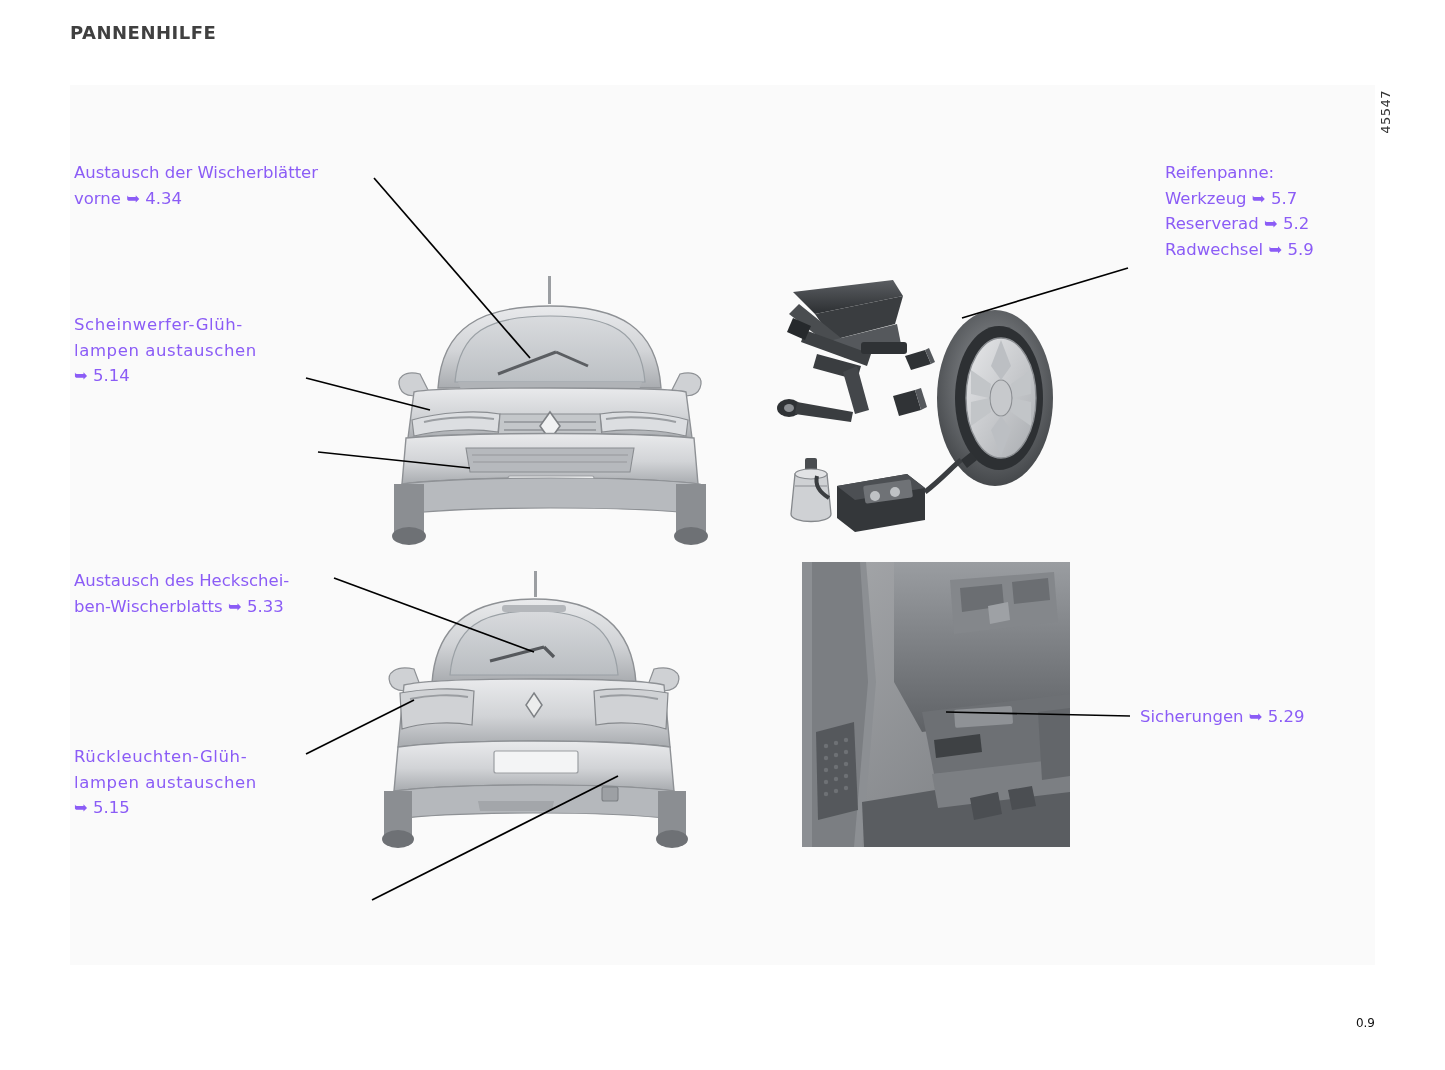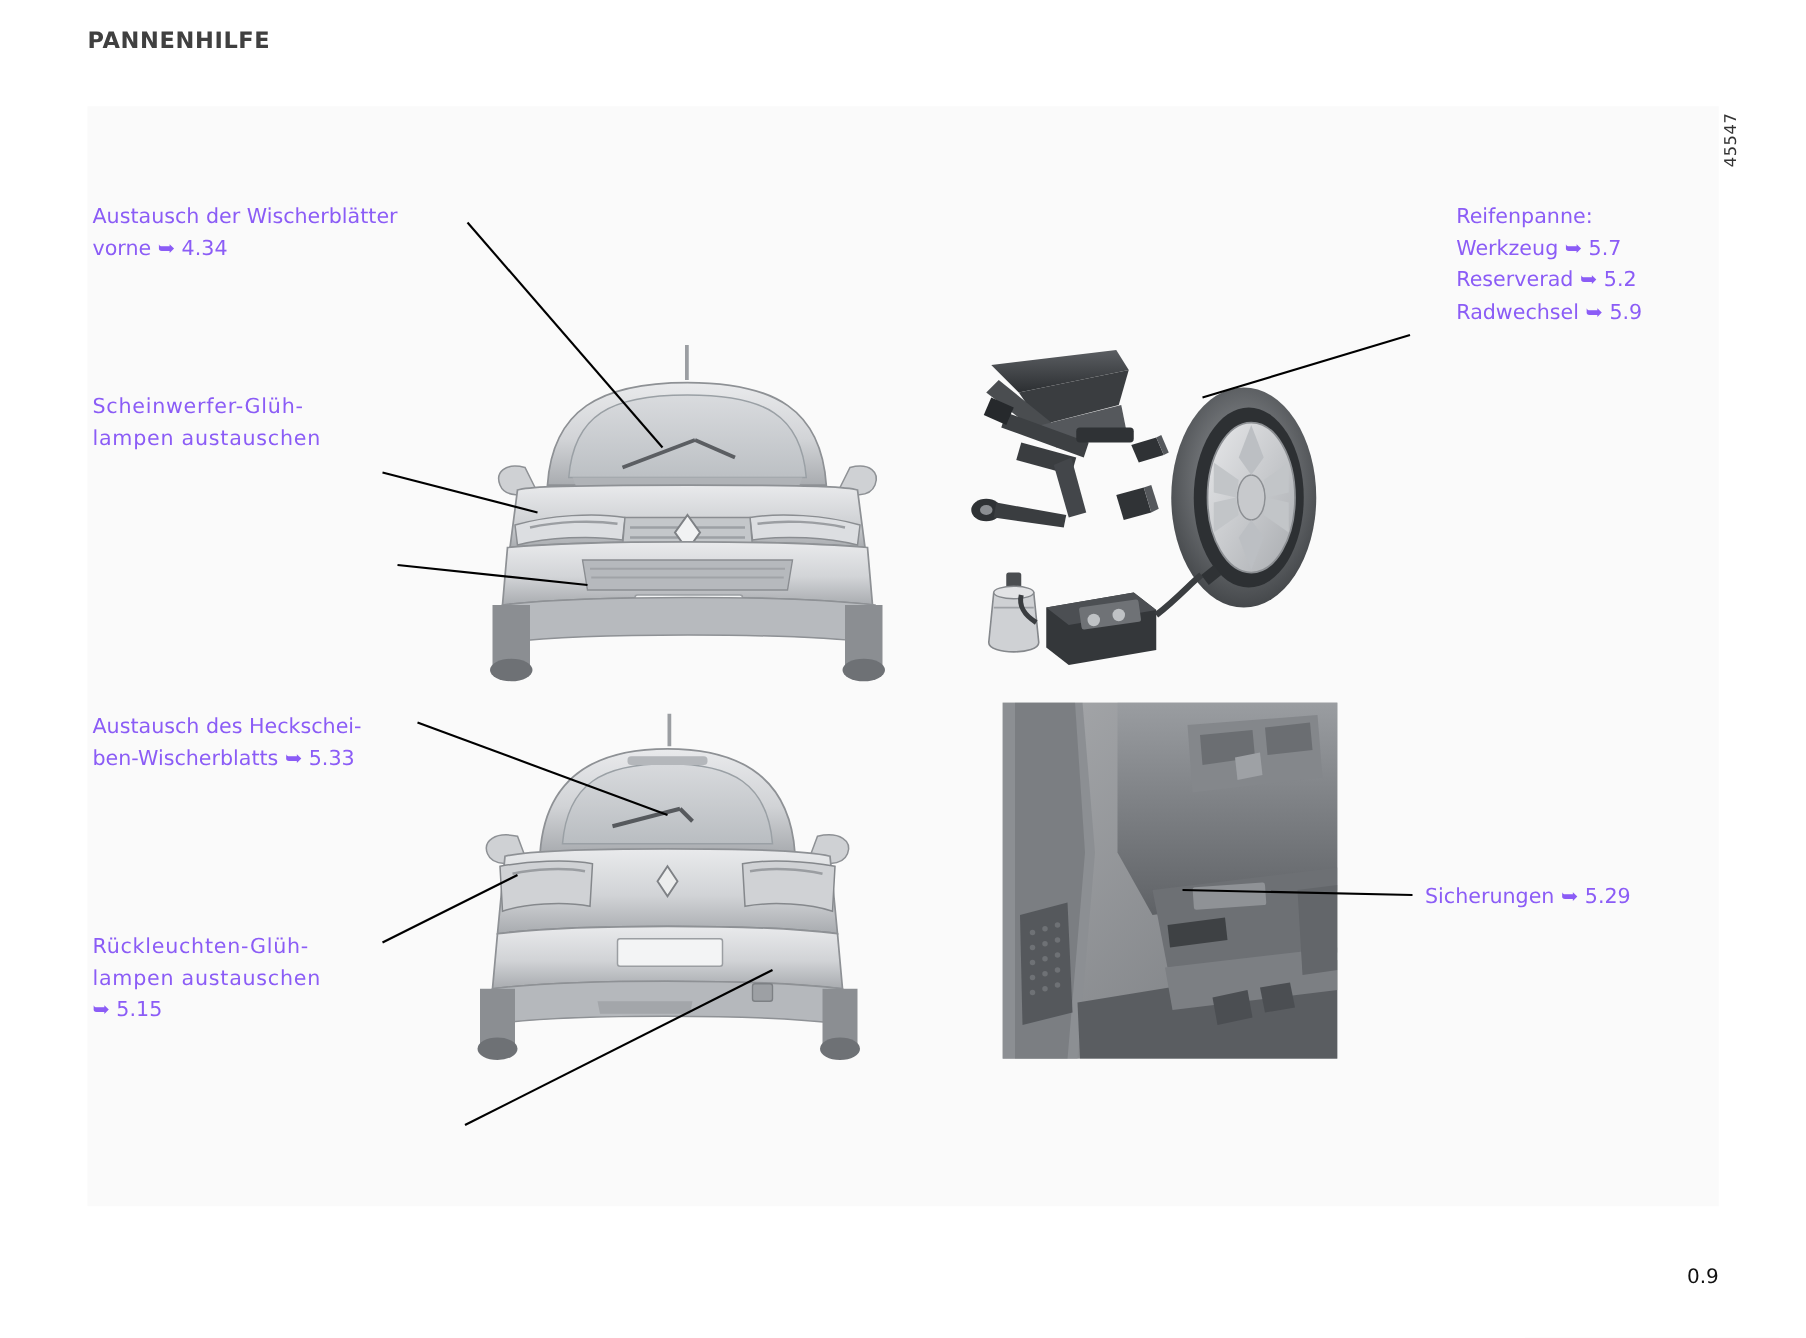--- a/index.html
+++ b/index.html
@@ -43,21 +43,21 @@
     font-size: 13px;
     color: #333;
     writing-mode: vertical-rl;
     transform: rotate(180deg);
     letter-spacing: 0.5px;
   }
   .page-number {
     position: absolute;
     right: 70px;
     bottom: 40px;
-    font-size: 16px;
+    font-size: 12px;
     color: #111;
   }
   .callout {
     position: absolute;
     font-size: 16.5px;
     line-height: 1.55;
     color: #8b5cf6;
   }
   .callout.right {
     text-align: left;
@@ -355,20 +355,21 @@
   </svg>
 
   <div class="callout" style="left:74px; top:160px; width:310px;">
     <div>Austausch  der  Wischerblätter</div>
     <div>vorne ➥ 4.34</div>
   </div>
 
   <div class="callout" style="left:74px; top:312px; width:300px;">
     <div class="med-space">Scheinwerfer-Glüh-</div>
     <div class="med-space">lampen   austauschen</div>
+    <div>➥ 5.14</div>
   </div>
 
   <div class="callout" style="left:74px; top:444px; width:300px;">
   </div>
 
   <div class="callout" style="left:74px; top:568px; width:300px;">
     <div>Austausch des Heckschei-</div>
     <div>ben-Wischerblatts ➥ 5.33</div>
   </div>
 

